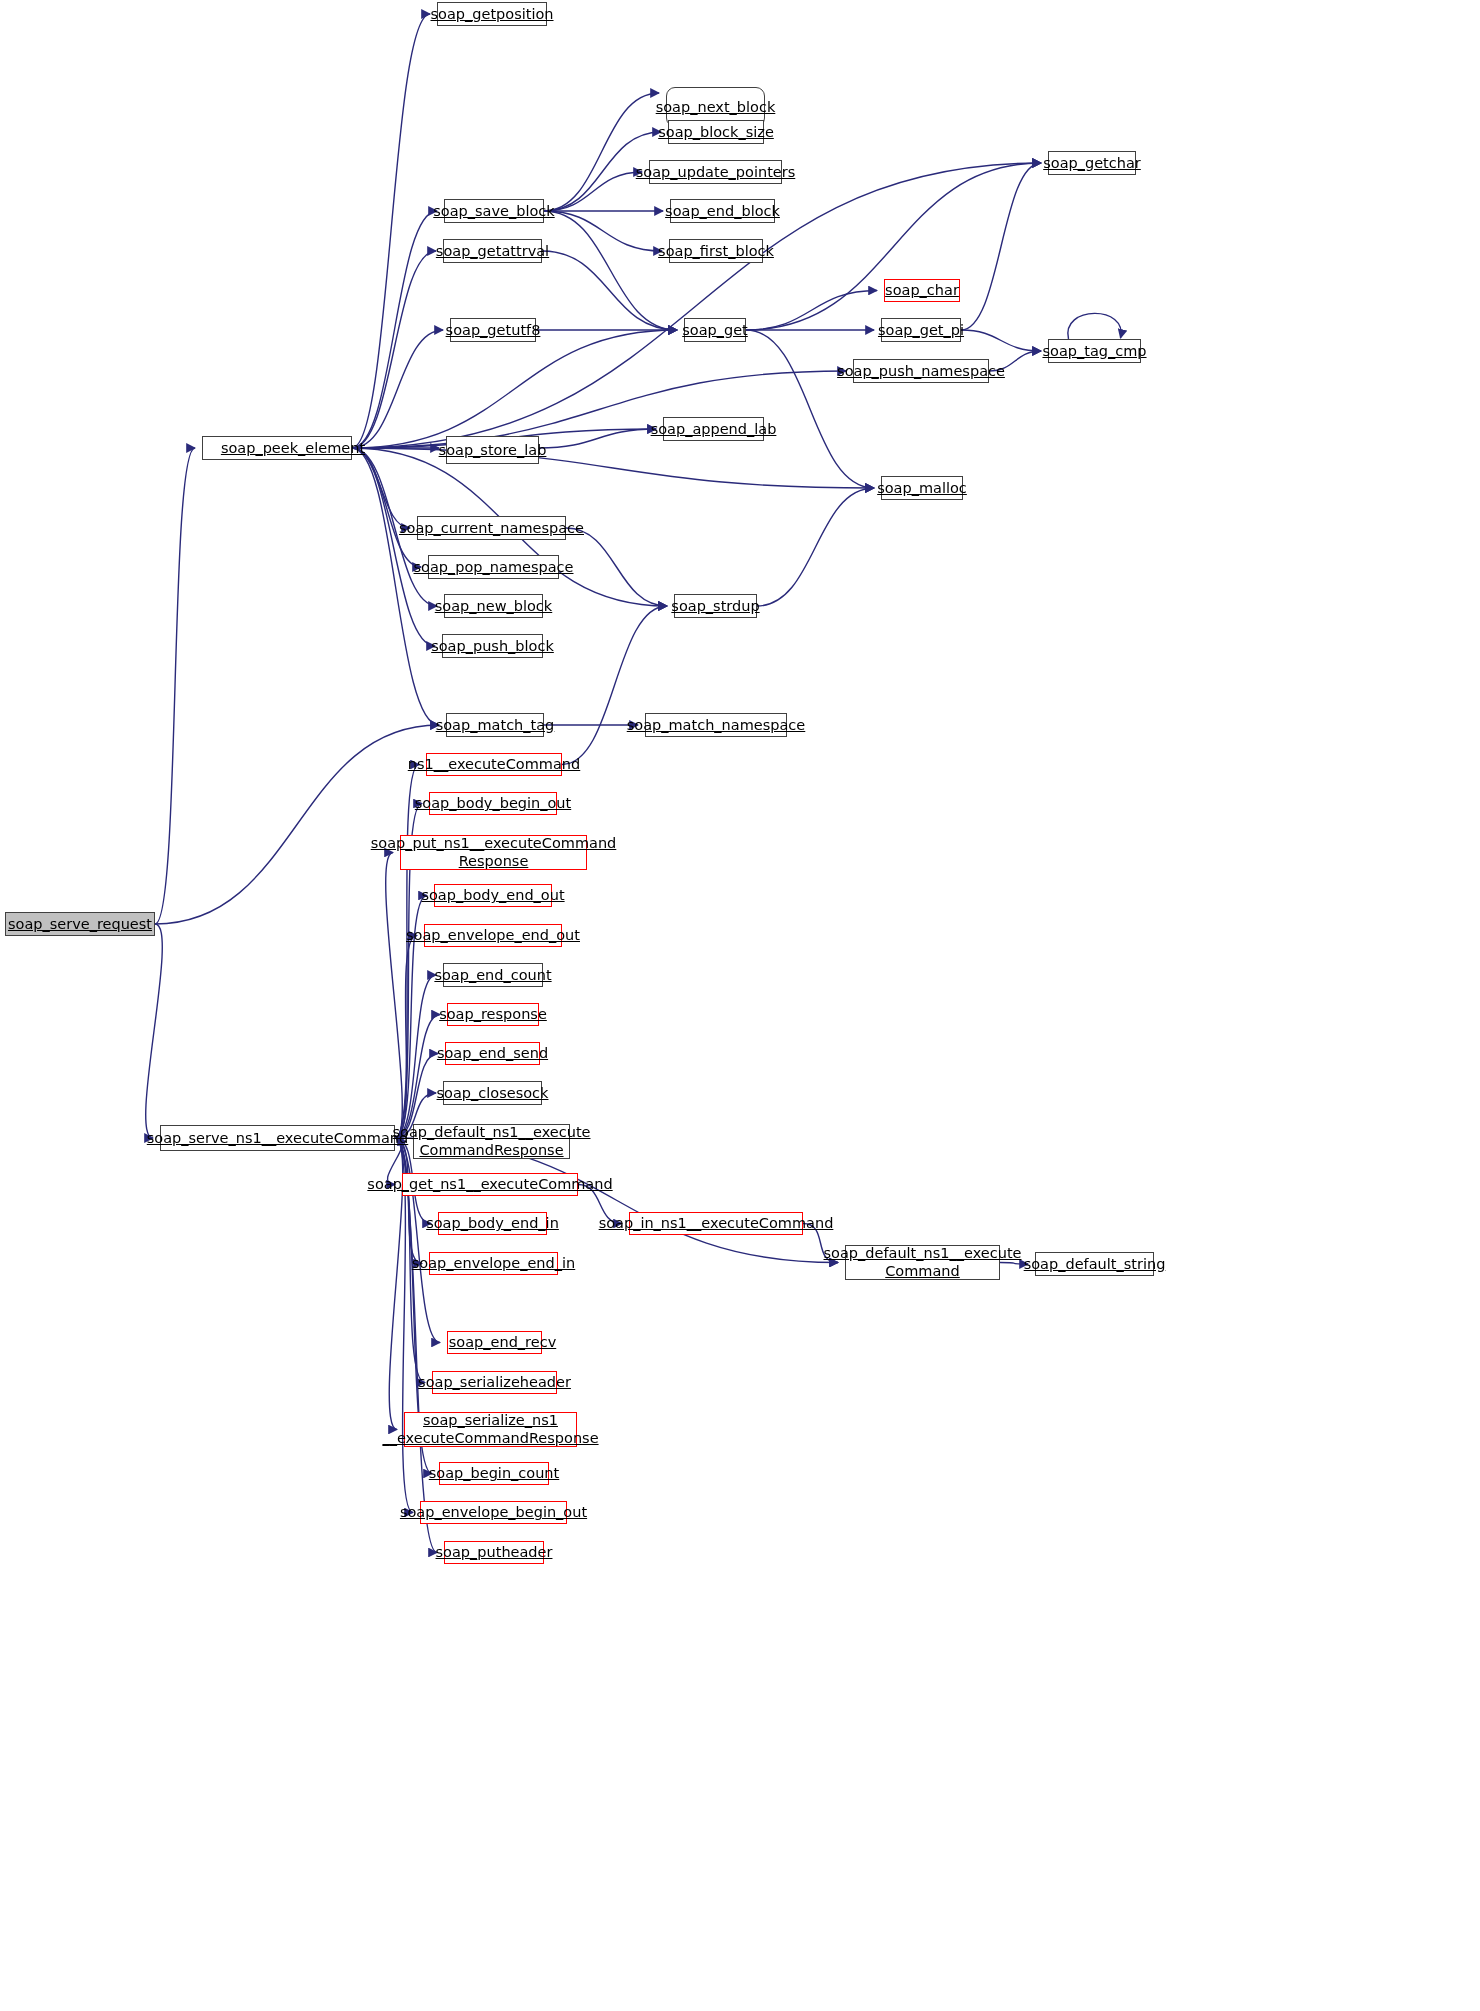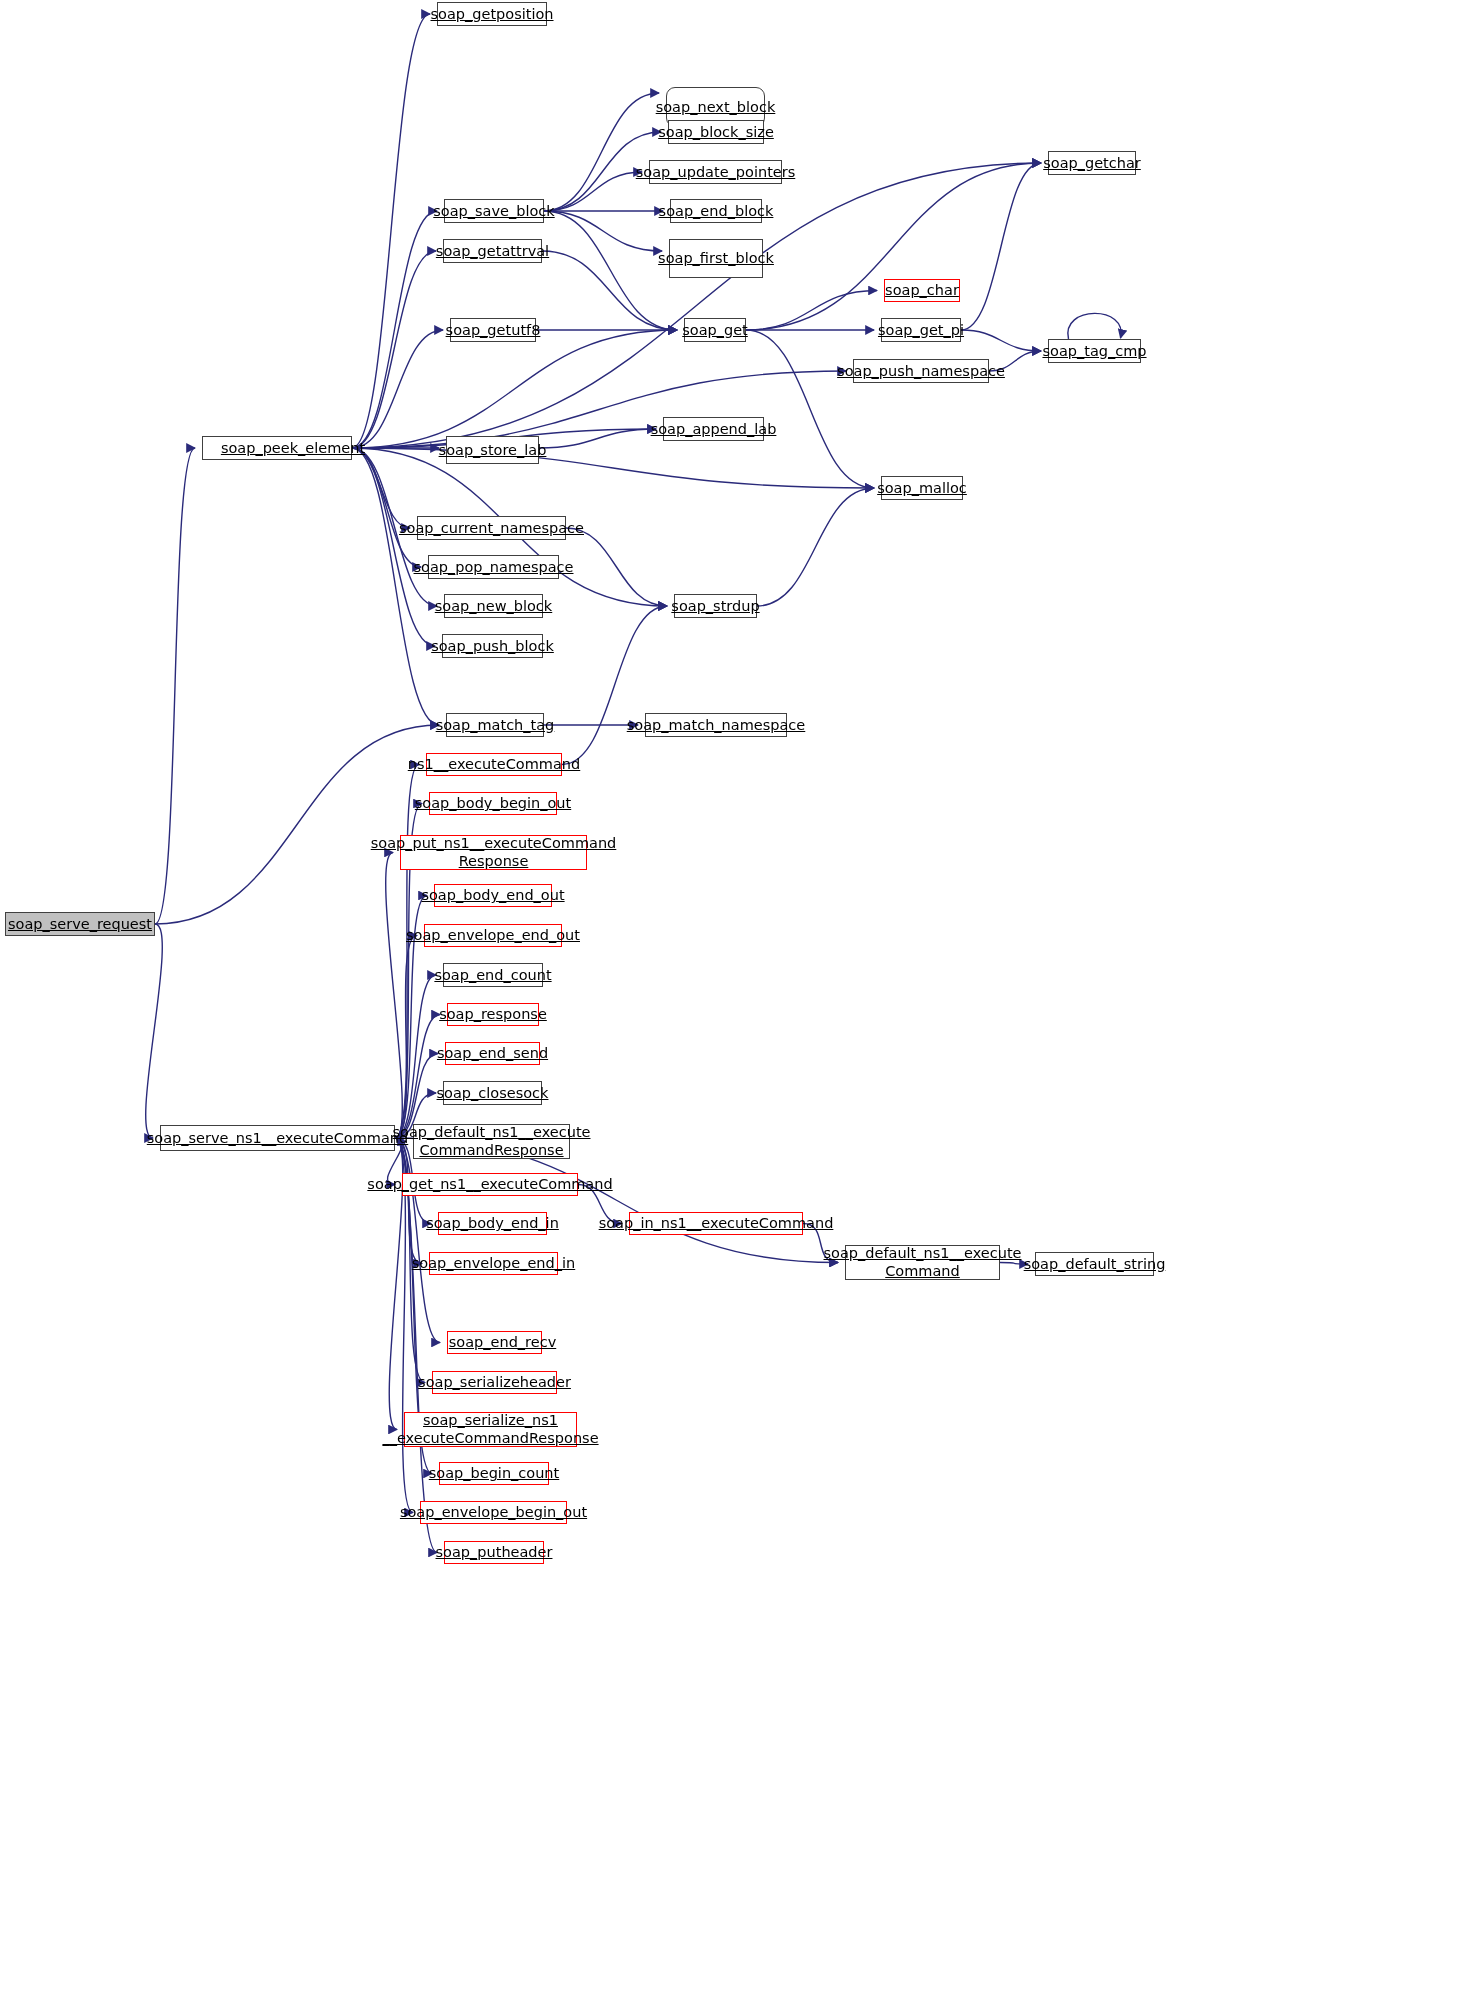--- a/index.html
+++ b/index.html
@@ -95,22 +95,22 @@
       </g>
   </svg>
   <div id="node-layer">
       <div class="node grey" style="left: 5px; top: 912px; width: 150px; height: 24px;">soap_serve_request</div>
       <div class="node thick" style="left: 202px; top: 436px; width: 150px; height: 24px; padding-left: 32px;">soap_peek_element</div>
       <div class="node thick" style="left: 160px; top: 1125px; width: 235px; height: 26px;">soap_serve_ns1__executeCommand</div>
       <div class="node thick" style="left: 437px; top: 2px; width: 110px; height: 24px;">soap_getposition</div>
       <div class="node thick" style="left: 666px; top: 87px; width: 99px; height: 40px; border-radius: 9px;">soap_next_block</div>
       <div class="node thick" style="left: 668px; top: 120px; width: 96px; height: 24px;">soap_block_size</div>
       <div class="node thick" style="left: 649px; top: 160px; width: 133px; height: 24px;">soap_update_pointers</div>
-      <div class="node thick" style="left: 670px; top: 199px; width: 92px; height: 24px;">soap_end_block</div>
-      <div class="node thick" style="left: 669px; top: 239px; width: 94px; height: 39px;">soap_first_block</div>
+      <div class="node thick" style="left: 670px; top: 199px; width: 105px; height: 24px;">soap_end_block</div>
+      <div class="node thick" style="left: 669px; top: 239px; width: 94px; height: 24px;">soap_first_block</div>
       <div class="node thick" style="left: 444px; top: 199px; width: 100px; height: 24px;">soap_save_block</div>
       <div class="node thick" style="left: 443px; top: 239px; width: 99px; height: 24px;">soap_getattrval</div>
       <div class="node thick" style="left: 450px; top: 318px; width: 86px; height: 24px;">soap_getutf8</div>
       <div class="node thick" style="left: 684px; top: 318px; width: 62px; height: 24px;">soap_get</div>
       <div class="node red" style="left: 884px; top: 279px; width: 76px; height: 23px;">soap_char</div>
       <div class="node thick" style="left: 881px; top: 318px; width: 80px; height: 24px;">soap_get_pi</div>
       <div class="node thick" style="left: 1048px; top: 151px; width: 88px; height: 24px;">soap_getchar</div>
       <div class="node thick" style="left: 1048px; top: 339px; width: 93px; height: 24px;">soap_tag_cmp</div>
       <div class="node thick" style="left: 853px; top: 359px; width: 136px; height: 24px;">soap_push_namespace</div>
       <div class="node thick" style="left: 663px; top: 417px; width: 101px; height: 24px;">soap_append_lab</div>

